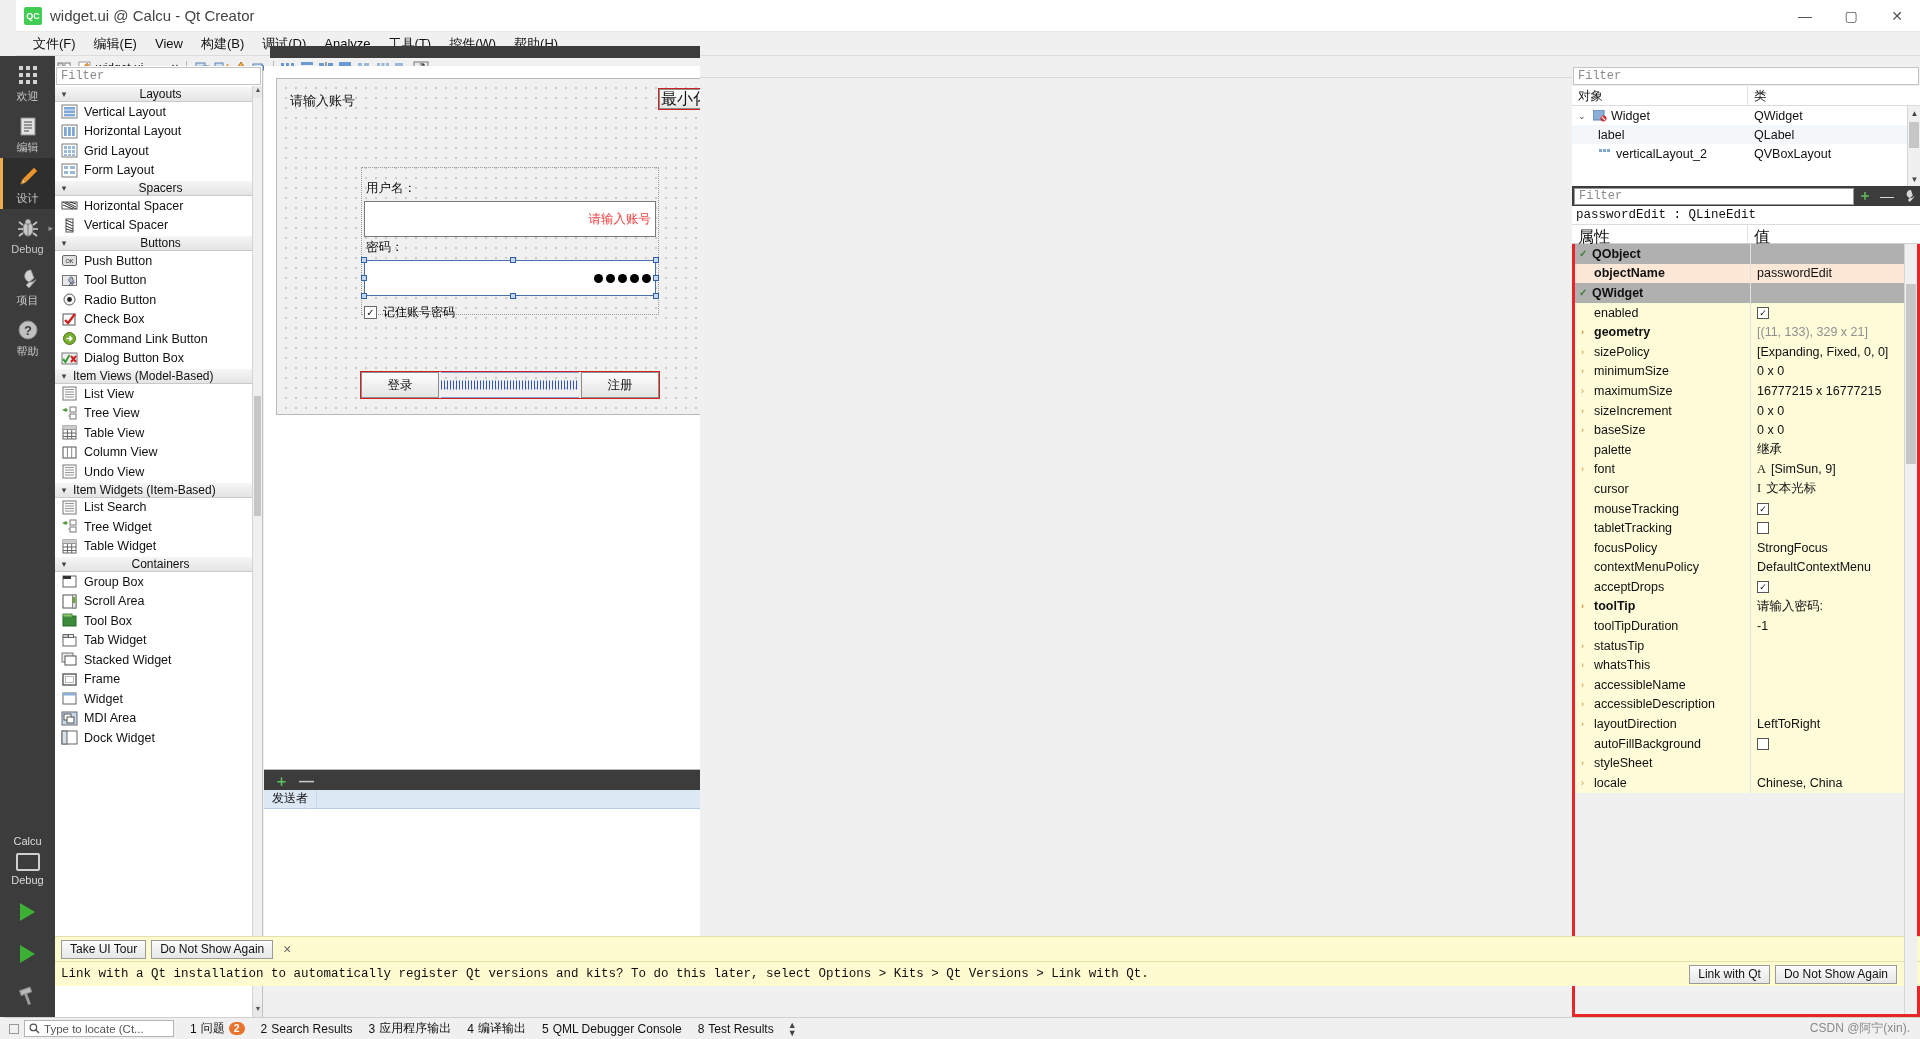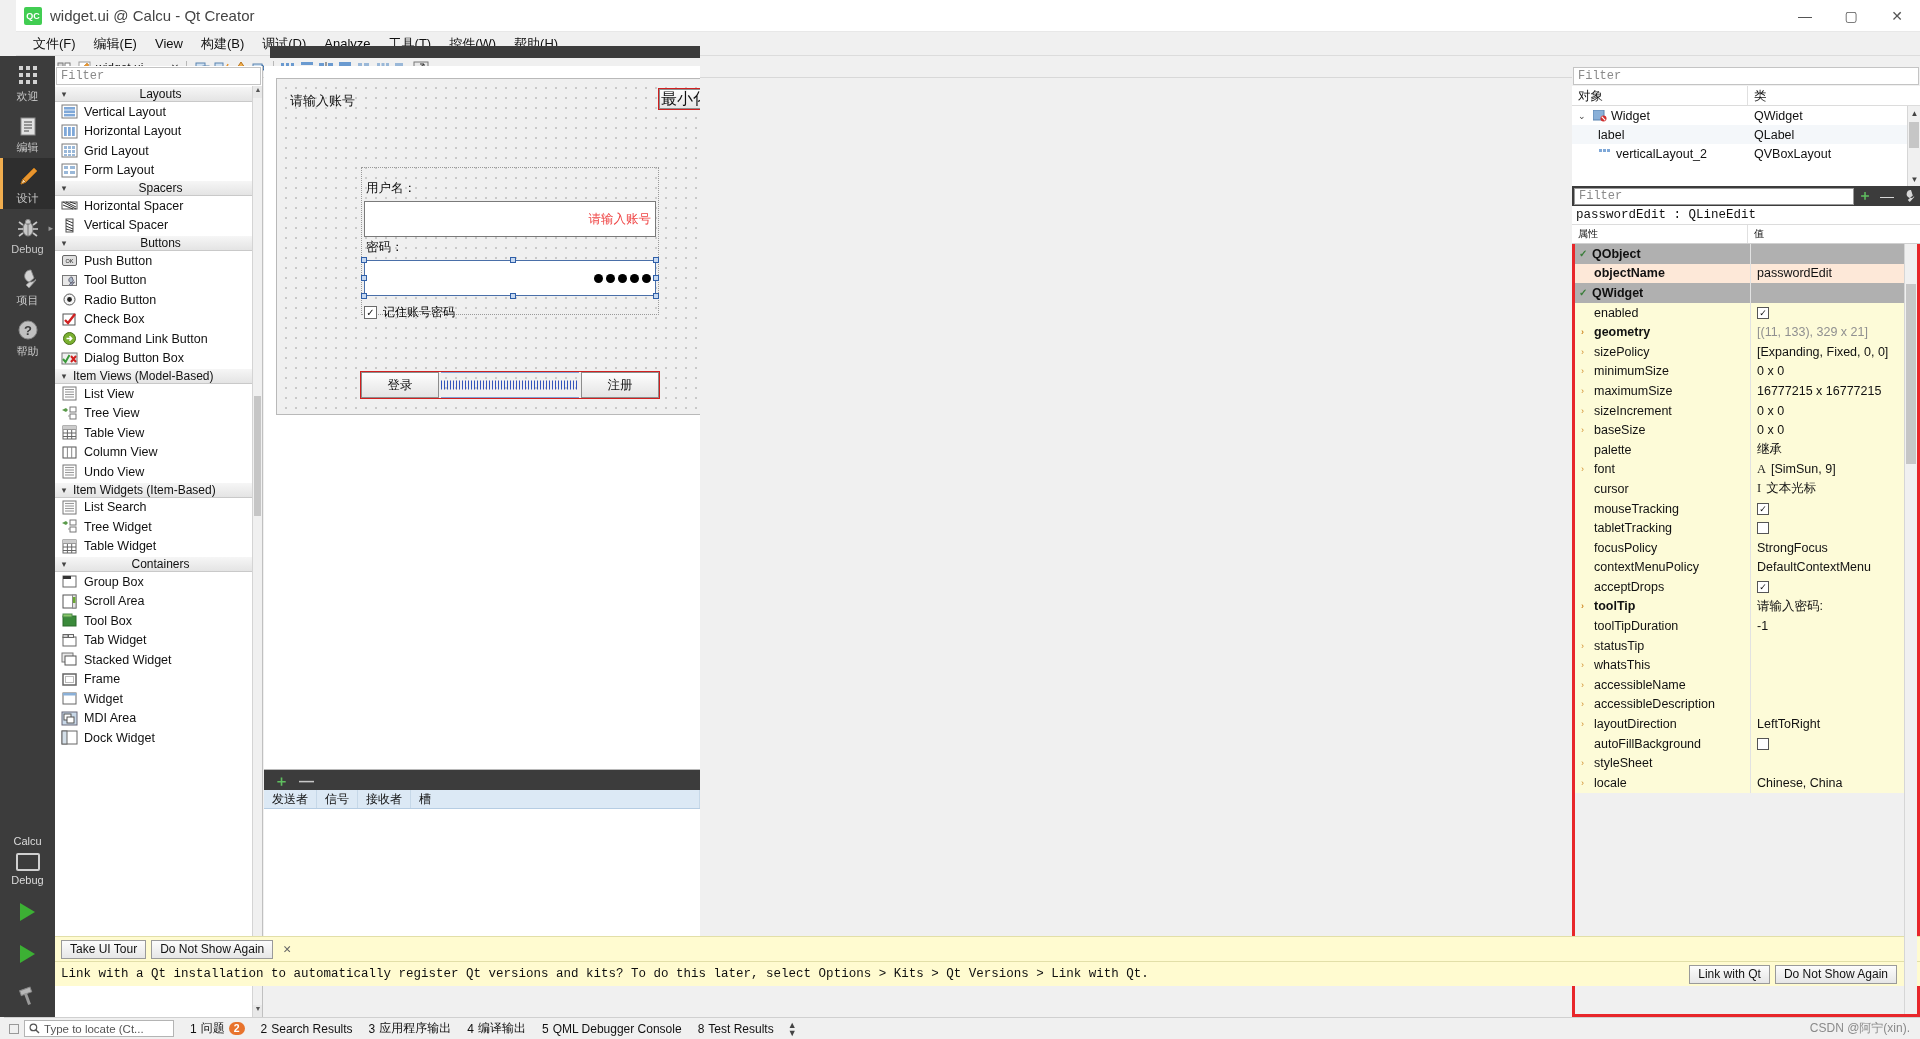--- a/index.html
+++ b/index.html
@@ -179,21 +179,21 @@
     position: absolute; left: 264px; top: 769px; right: 1220px; height: 200px;
     background: #fff; border-top: 1px solid #b8b8b8; display: flex; flex-direction: column;
   }
   .sd-toolbar {
     height: 20px; background: #3c3c3c; display: flex; align-items: center; gap: 10px; padding-left: 10px;
   }
   .plus-ico { color: #5fbf5f; font-size: 15px; font-weight: bold; line-height: 1; }
   .minus-ico { color: #c8c8c8; font-size: 15px; font-weight: bold; line-height: 1; }
   .sd-header {
     height: 19px; background: #dce9f5; display: flex; align-items: flex-start;
-    font-size: 12px; color: #111; border-bottom: 1px solid #b6cde3;
+    font-size: 12px; color: #111; border-bottom: 1px solid #b6cde3; flex-direction: column;
   }
   .sd-col { padding: 0 8px; border-right: 1px solid #c6d8e8; height: 100%; display: flex; align-items: center; }
   .sd-body { flex: 1; background: #fff; }
   .sd-tabs { height: 20px; background: #f0f0f0; display: flex; align-items: flex-end; border-top: 1px solid #c6c6c6; }
   .sd-tab {
     height: 19px; padding: 0 12px; display: flex; align-items: center; font-size: 12px;
     border: 1px solid #bdbdbd; border-bottom: none; background: #e4e4e4; color: #222; margin-right: 2px;
   }
   .sd-tab.active { background: #ffffff; }
 
@@ -224,21 +224,21 @@
     align-items: center; padding: 0 4px; font-size: 12px; color: #8a8a8a; font-family: "Liberation Mono", monospace;
   }
   .pf-btn { width: 22px; height: 20px; display: flex; align-items: center; justify-content: center; color: #d8d8d8; font-size: 14px; }
   .pf-btn.green { color: #5fbf5f; font-weight: bold; }
 
   .prop-obj {
     height: 19px; background: #fff; display: flex; align-items: center; padding-left: 4px;
     font-size: 12.5px; color: #111; font-family: "Liberation Mono", monospace;
     border-bottom: 1px solid #dcdcdc;
   }
-  .prop-head { height: 19px; background: #fff; display: flex; font-size: 10px; color: #111; border-bottom: 1px solid #d0d0d0; }
+  .prop-head { height: 19px; background: #fff; display: flex; font-size: 16px; color: #111; border-bottom: 1px solid #d0d0d0; }
   .ph-c1 { width: 176px; padding: 2px 0 0 6px; border-right: 1px solid #e0e0e0; }
   .ph-c2 { flex: 1; padding: 2px 0 0 6px; }
 
   .prop-table { flex: 1; position: relative; overflow: hidden; border: 3px solid #e8262a; border-top: none; }
   .prop-scroll-outer { position: absolute; inset: 0; overflow: hidden; }
   .prow { height: 19.6px; display: flex; align-items: center; font-size: 12.5px; color: #111; }
   .prow.group { background: #b0b0b0; font-weight: bold; color: #111; }
   .prow.group .pk { padding-left: 4px; }
   .prow.hl { background: #fde8d8; }
   .prow.y { background: #fdfbd8; }

